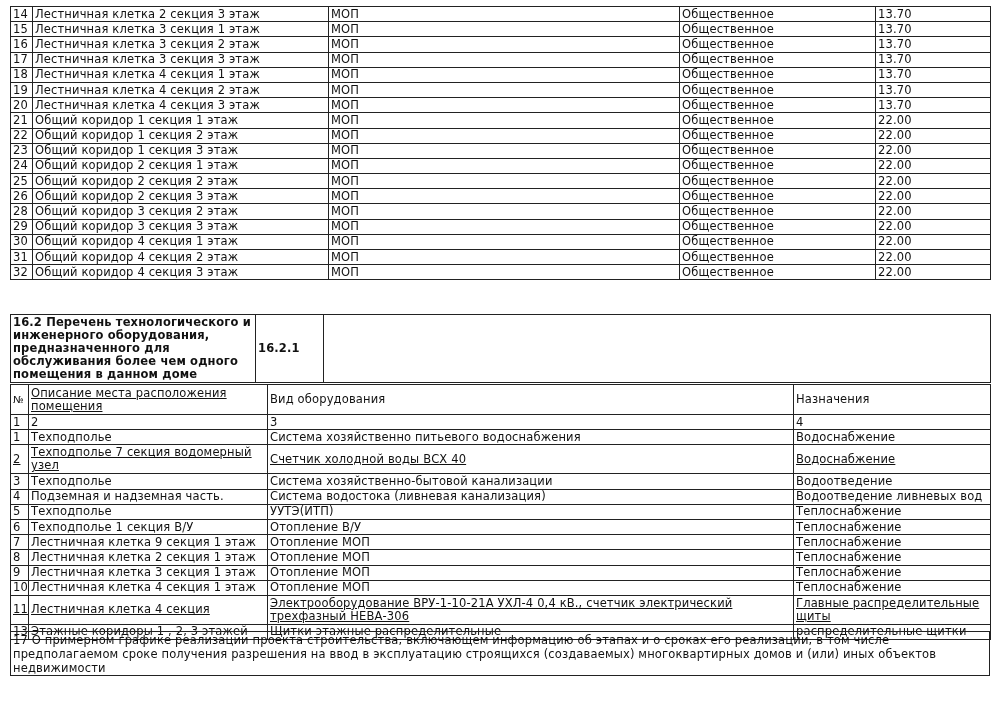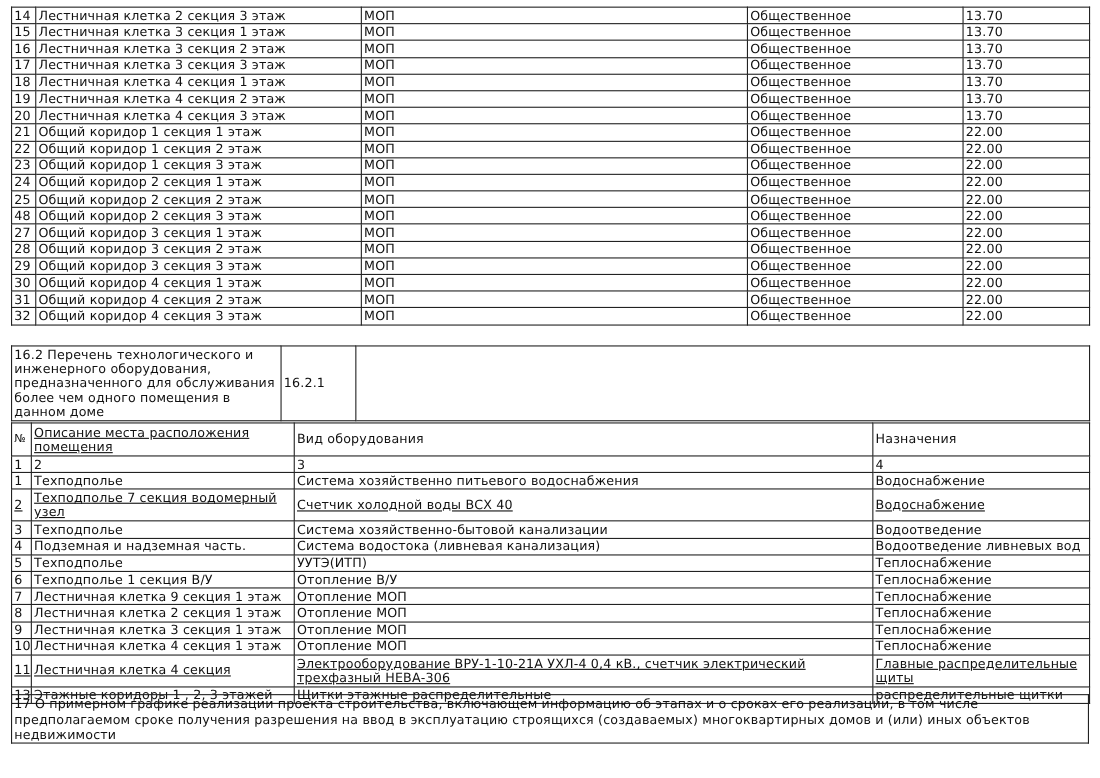--- a/index.html
+++ b/index.html
@@ -2,21 +2,21 @@
 <html><head>
 <meta charset="utf-8">
 <style>
   html, body { margin: 0; padding: 0; background: #ffffff; }
   body { width: 1000px; height: 707px; position: relative; overflow: hidden;
          font-family: "DejaVu Sans", sans-serif; font-size: 11.5px; color: #111; letter-spacing: 0.15px; }
   table { border-collapse: collapse; position: absolute; left: 10px; width: 980px; table-layout: fixed; }
   td { border: 1.4px solid #222; padding: 0 2px; vertical-align: middle; line-height: 13px; white-space: nowrap; overflow: hidden; }
   #t1 { top: 6px; }
   #t1 td { height: 14.2px; }
-  #t2 { top: 314px; }
+  #t2 { top: 314px; font-weight: bold; }
   #t2 td { height: 67px; vertical-align: middle; white-space: normal; line-height: 13px; }
   #t3 { top: 384px; }
   #t3 td { height: 14.2px; }
   #t3 td.wrap { white-space: normal; text-decoration: underline; }
   #t3 tr.tall td { height: 28px; }
   #t4 { top: 631px; }
   #t4 td { height: 42px; white-space: normal; vertical-align: top; line-height: 14px; padding-top: 1px; }
   .small { font-size: 10px; }
 </style>
 </head>
@@ -109,29 +109,22 @@
         <td>22.00</td>
       </tr>
       <tr>
         <td>25</td>
         <td>Общий коридор 2 секция 2 этаж</td>
         <td>МОП</td>
         <td>Общественное</td>
         <td>22.00</td>
       </tr>
       <tr>
-        <td>48</td>
+        <td>26</td>
         <td>Общий коридор 2 секция 3 этаж</td>
-        <td>МОП</td>
-        <td>Общественное</td>
-        <td>22.00</td>
-      </tr>
-      <tr>
-        <td>27</td>
-        <td>Общий коридор 3 секция 1 этаж</td>
         <td>МОП</td>
         <td>Общественное</td>
         <td>22.00</td>
       </tr>
       <tr>
         <td>28</td>
         <td>Общий коридор 3 секция 2 этаж</td>
         <td>МОП</td>
         <td>Общественное</td>
         <td>22.00</td>

